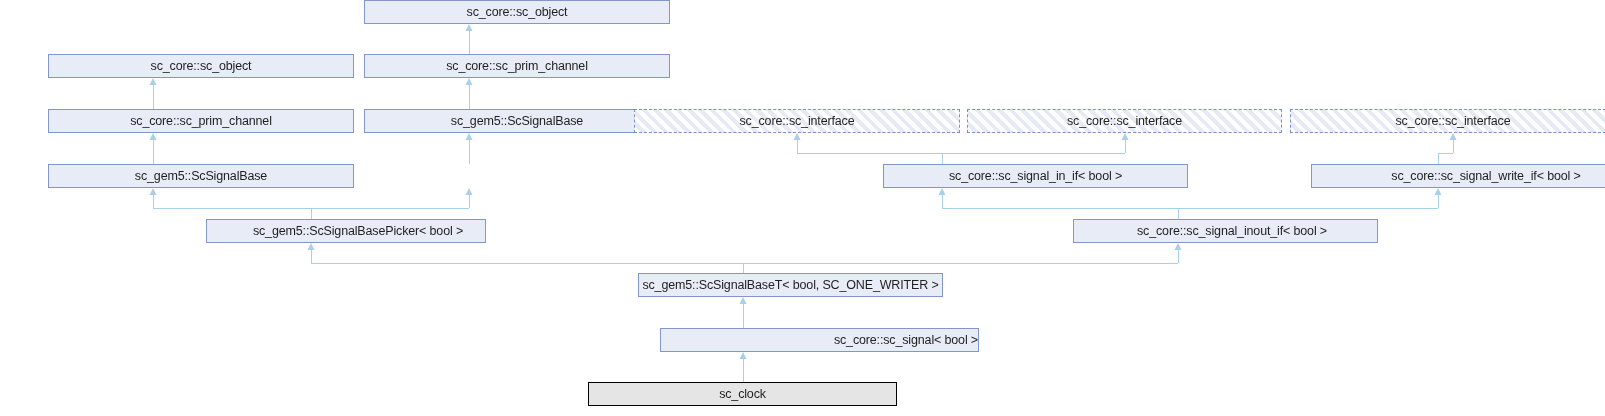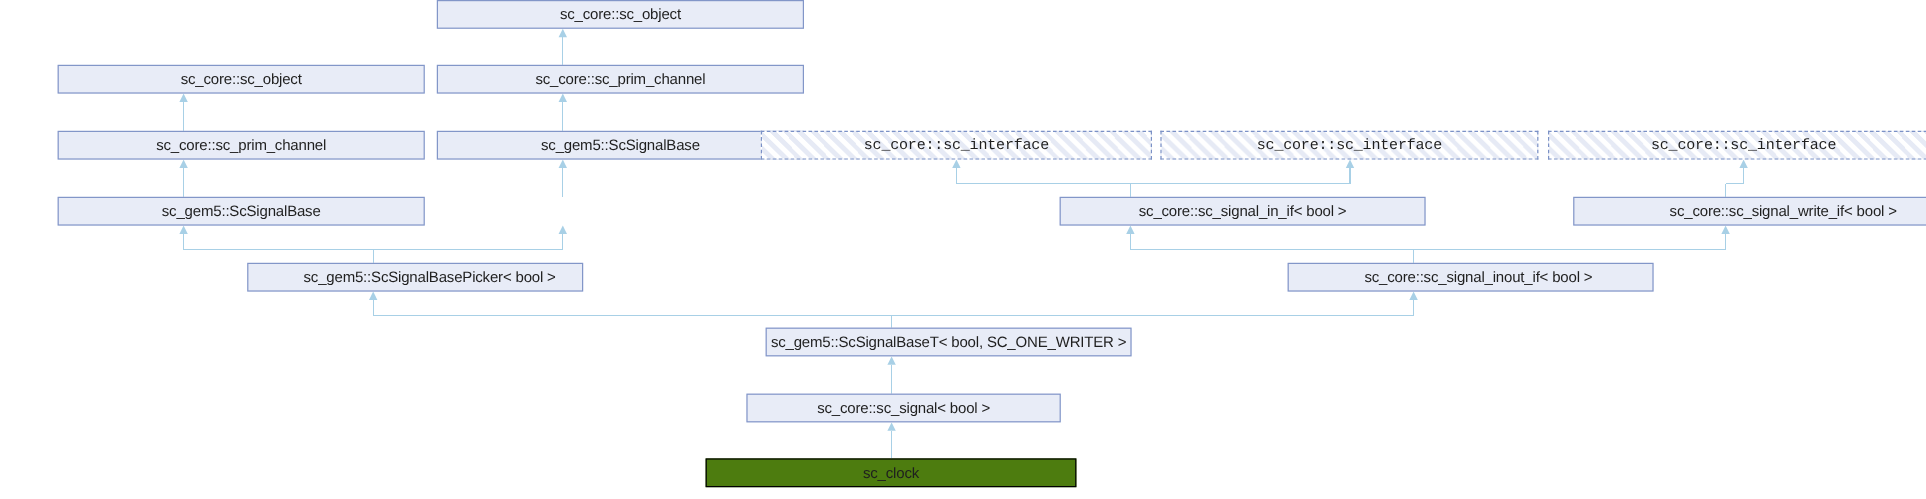--- a/index.html
+++ b/index.html
@@ -45,24 +45,23 @@
   .node.iface {
     border: 1px dashed #7b91c6;
     background-color: #ffffff;
     background-image: repeating-linear-gradient(
       45deg,
       #ffffff 0px,
       #ffffff 4px,
       #e6eaf5 4px,
       #e6eaf5 8px
     );
-    font-family: Liberation Mono, monospace;
   }
   .node.focus {
-    background: #4d7c0f;
+    background: #e5e5e5;
     border: 1.5px solid #000000;
   }
   .node .lbl {
     display: block;
     width: 100%;
   }
 </style>
 </head>
 <body>
 
@@ -146,19 +145,19 @@
     </div>
     <div class="node cls" style="left: 158px; top: 219px; width: 280px; padding-left: 24px;">
       <span class="lbl">sc_gem5::ScSignalBasePicker&lt; bool &gt;</span>
     </div>
     <div class="node cls" style="left: 1025px; top: 219px; width: 305px; padding-left: 13px;">
       <span class="lbl">sc_core::sc_signal_inout_if&lt; bool &gt;</span>
     </div>
     <div class="node cls" style="left: 590px; top: 273px; width: 305px;">
       <span class="lbl">sc_gem5::ScSignalBaseT&lt; bool, SC_ONE_WRITER &gt;</span>
     </div>
-    <div class="node cls" style="left: 574px; top: 328px; width: 262px;">
+    <div class="node cls" style="left: 612px; top: 328px; width: 319px; text-align: right;">
       <span class="lbl">sc_core::sc_signal&lt; bool &gt;</span>
     </div>
     <div class="node focus" style="left: 588px; top: 382px; width: 309px;">
       <span class="lbl">sc_clock</span>
     </div>
   </div>
 
 </body></html>

